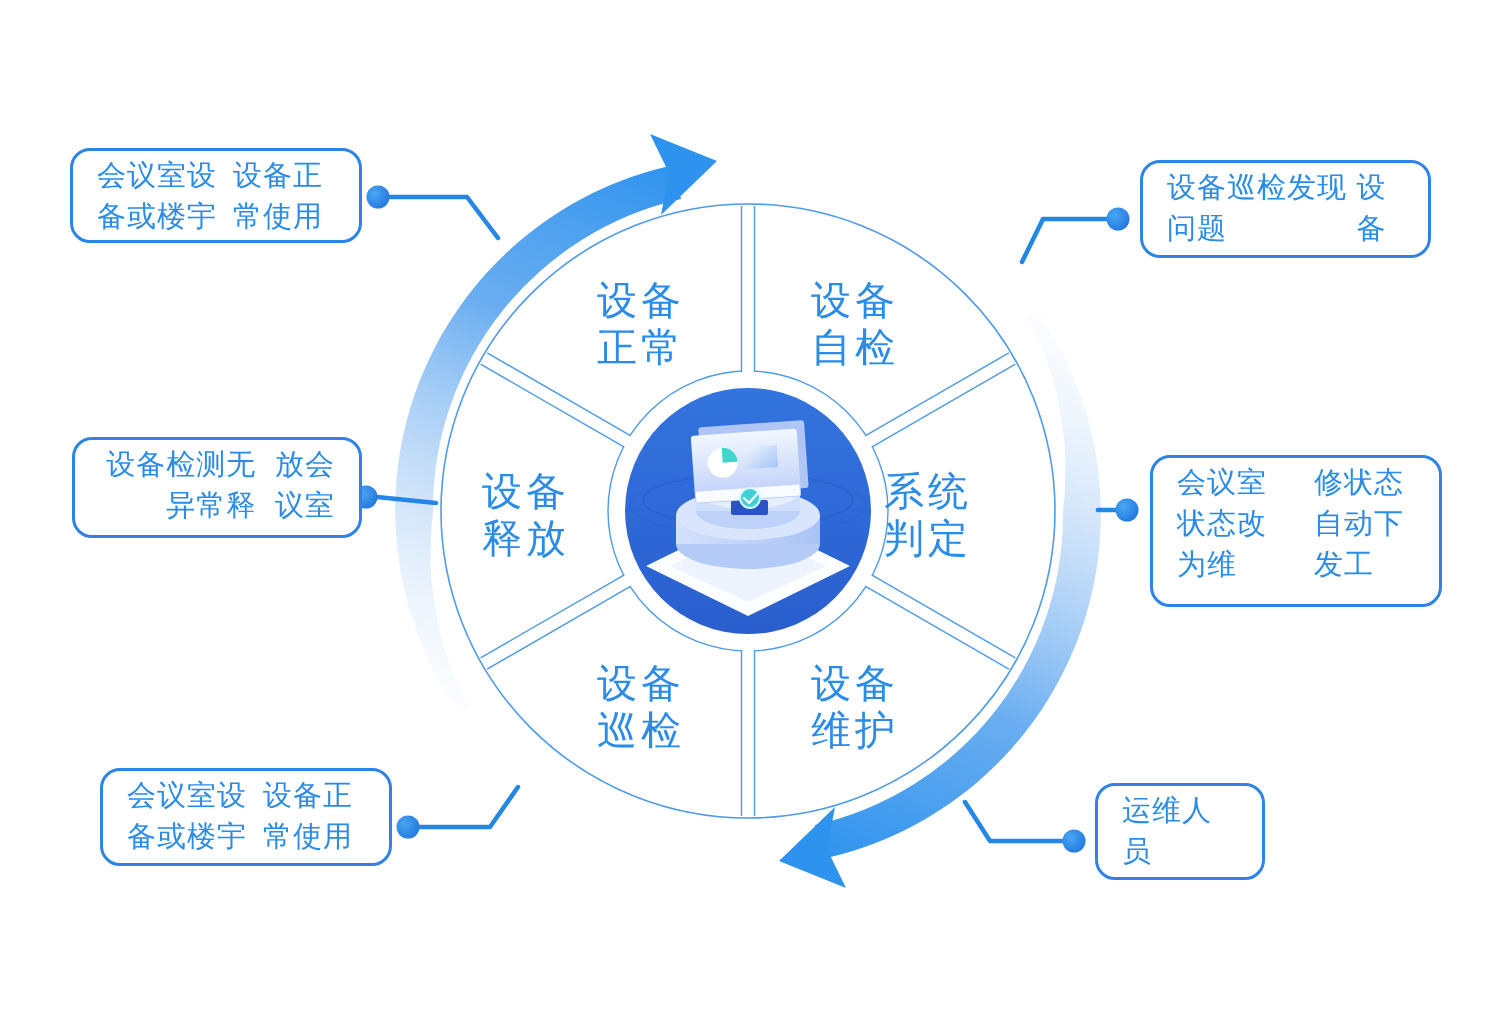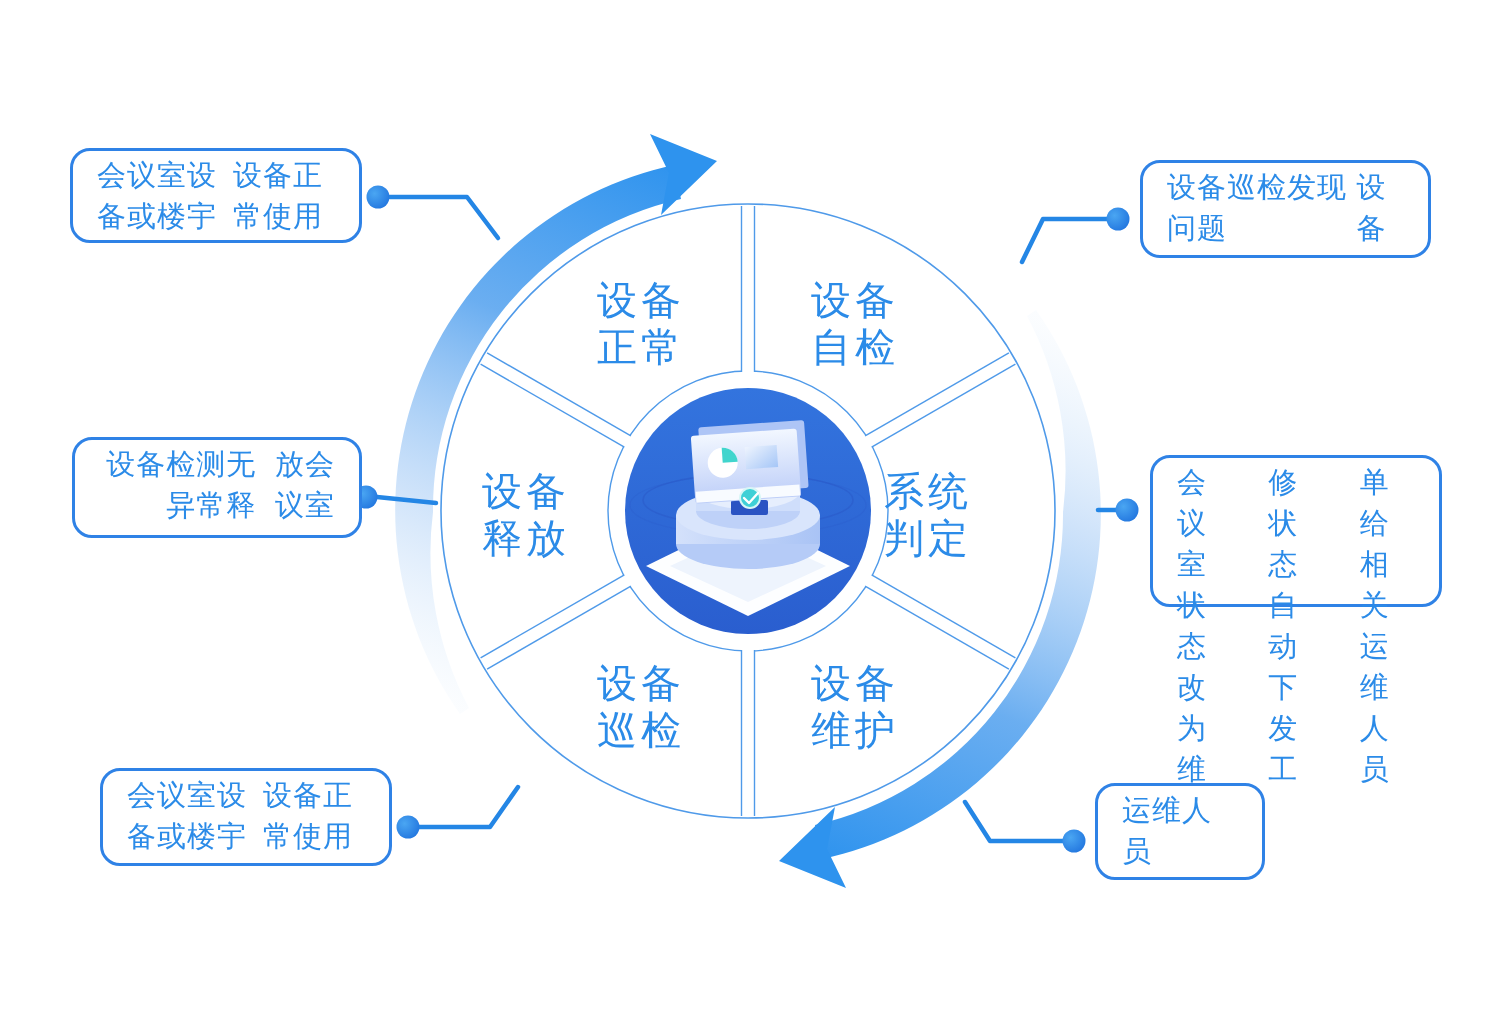--- a/index.html
+++ b/index.html
@@ -194,21 +194,20 @@
     <div>设备巡检发现问题</div>
     <div>设备</div>
   </div>
   <div class="callout" style="left:72px;top:437px;width:290px;height:101px;text-align:right;">
     <div>设备检测无异常释</div>
     <div>放会议室</div>
   </div>
   <div class="callout" style="left:1150px;top:455px;width:292px;height:152px;gap:36px;">
     <div>会议室状态改为维</div>
     <div>修状态自动下发工</div>
-    <div>单给相关运维人员</div>
   </div>
   <div class="callout" style="left:100px;top:768px;width:292px;height:98px;">
     <div>会议室设备或楼宇</div>
     <div>设备正常使用</div>
   </div>
   <div class="callout" style="left:1095px;top:783px;width:170px;height:97px;">
     <div>运维人员</div>
   </div>
 
 </div>

